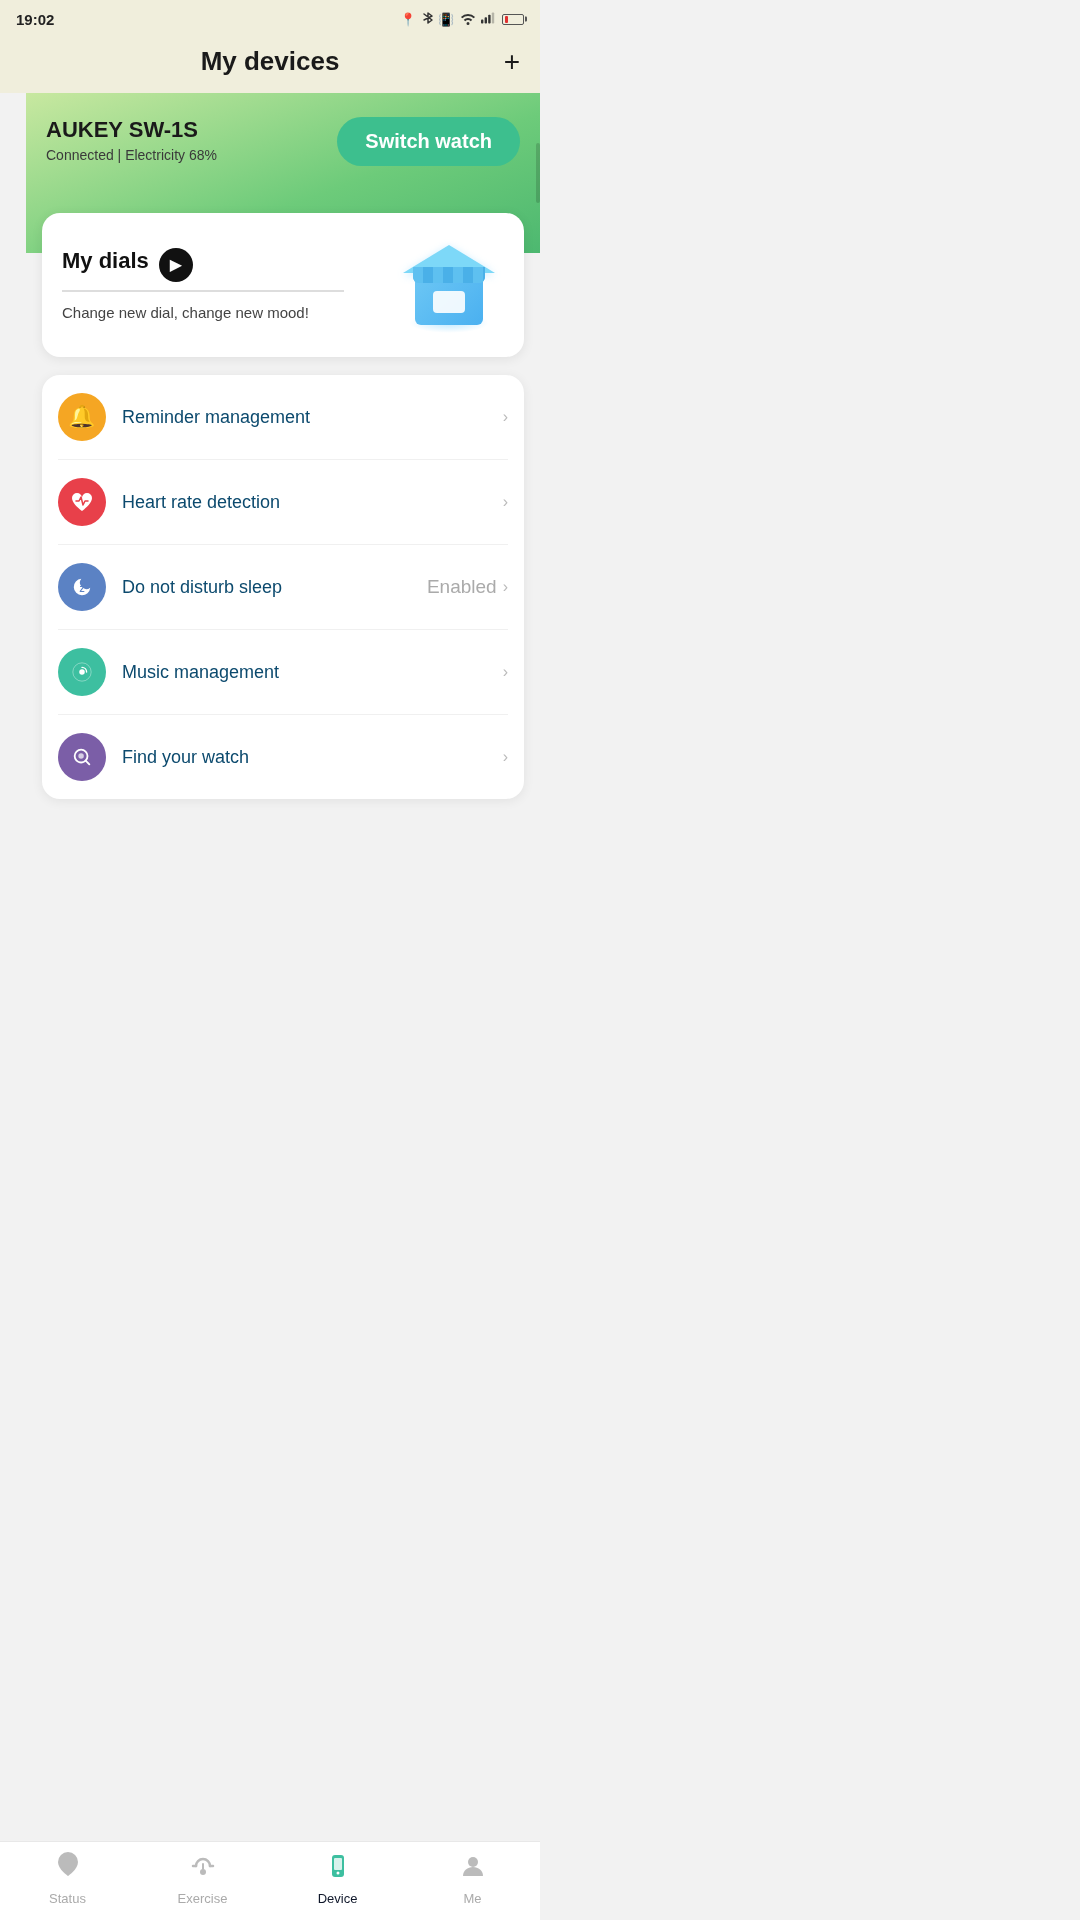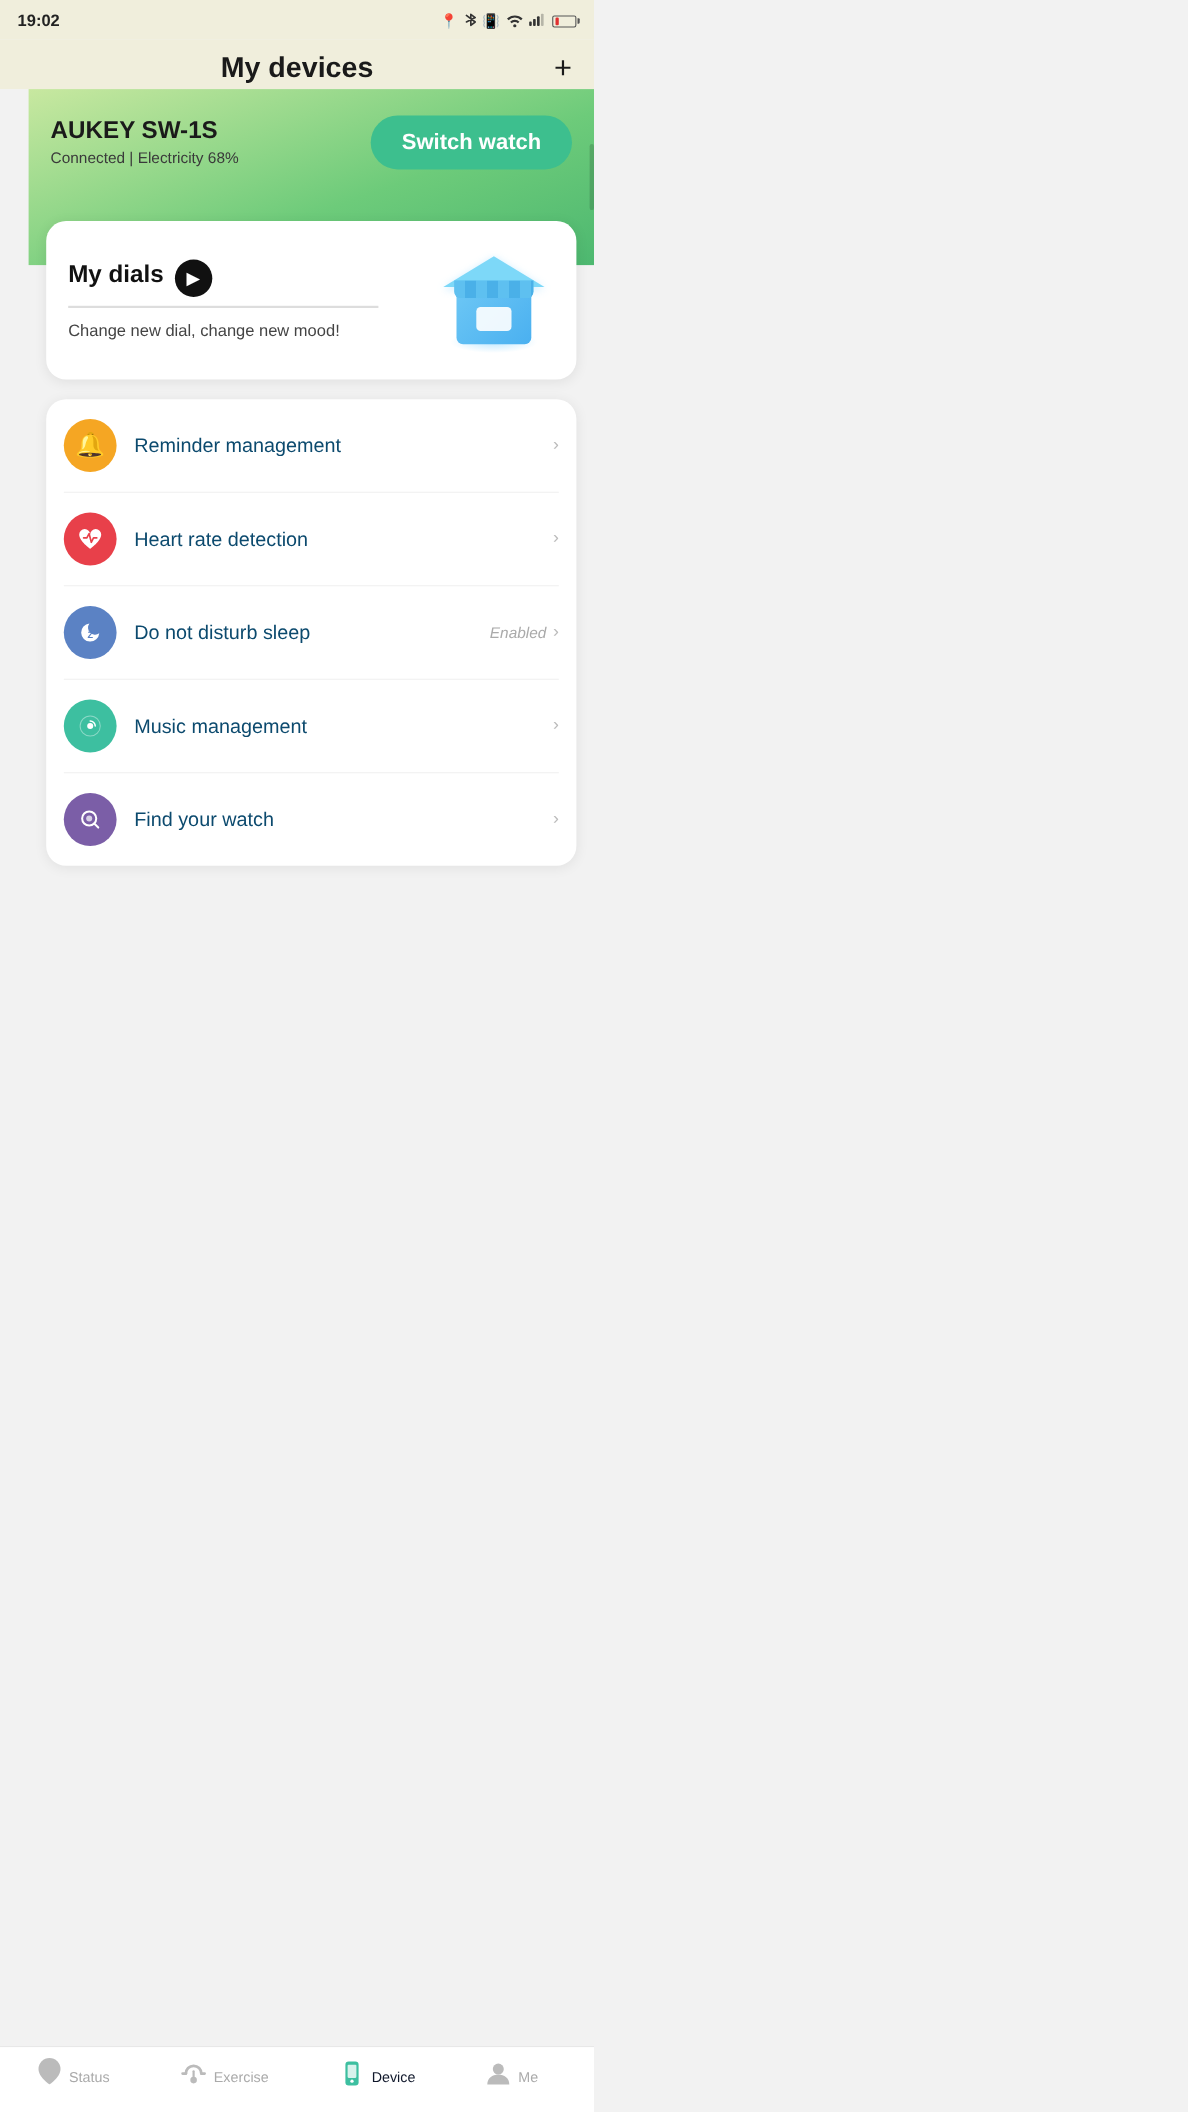--- a/index.html
+++ b/index.html
@@ -63,21 +63,21 @@
       background: #e03030;
       border-radius: 1px;
     }
 
     
     .header {
       background: #f0eedc;
       display: flex;
       justify-content: center;
       align-items: center;
-      padding: 10px 20px 4px;
+      padding: 10px 20px 16px;
       position: relative;
     }
     .header-title {
       font-size: 26px;
       font-weight: 700;
       color: #1a1a1a;
     }
     .header-add-btn {
       position: absolute;
       right: 20px;
@@ -302,24 +302,23 @@
     .menu-icon-red { background: #e8404a; }
     .menu-icon-blue { background: #5b82c4; }
     .menu-icon-teal { background: #3dbfa0; }
     .menu-icon-purple { background: #7b5ea7; }
     .menu-label {
       flex: 1;
       font-size: 18px;
       color: #0c4a6e;
     }
     .menu-status {
-      font-size: 14px;
+      font-size: 19px;
       color: #aaa;
       margin-right: 6px;
-      font-style: italic;
     }
     .menu-chevron {
       font-size: 16px;
       color: #bbb;
     }
 
     
     .bottom-nav {
       position: fixed;
       bottom: 0;
@@ -328,21 +327,21 @@
       background: #fff;
       display: flex;
       justify-content: space-around;
       align-items: center;
       padding: 10px 0 14px;
       border-top: 1px solid #e8e8e8;
       z-index: 100;
     }
     .nav-item {
       display: flex;
-      flex-direction: row;
+      flex-direction: column;
       align-items: center;
       gap: 4px;
       cursor: pointer;
       min-width: 70px;
     }
     .nav-icon {
       font-size: 26px;
       color: #aaa;
     }
     .nav-icon-active {

